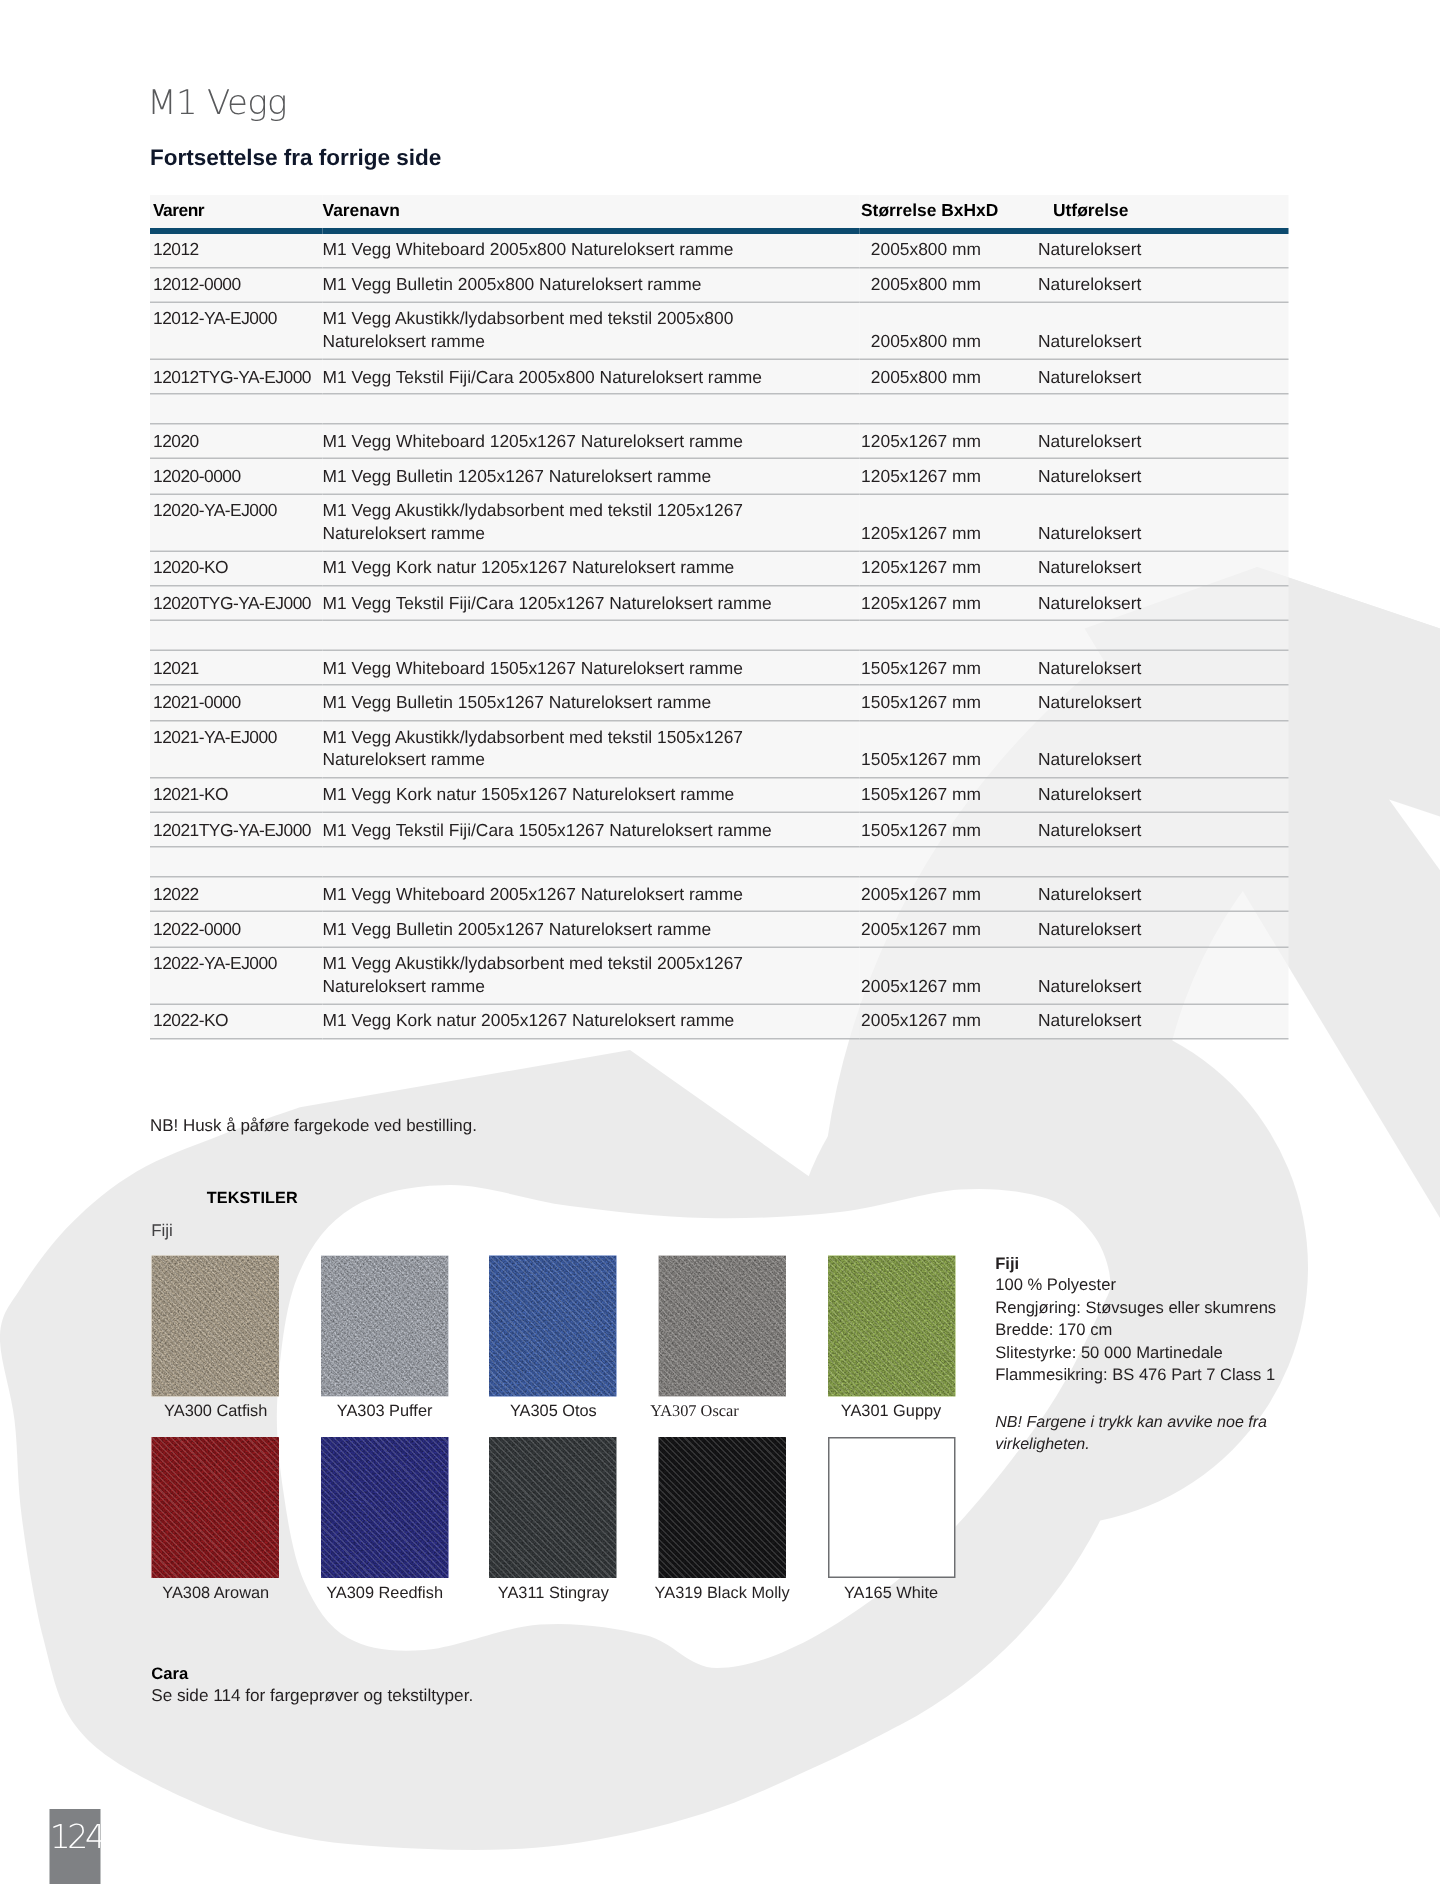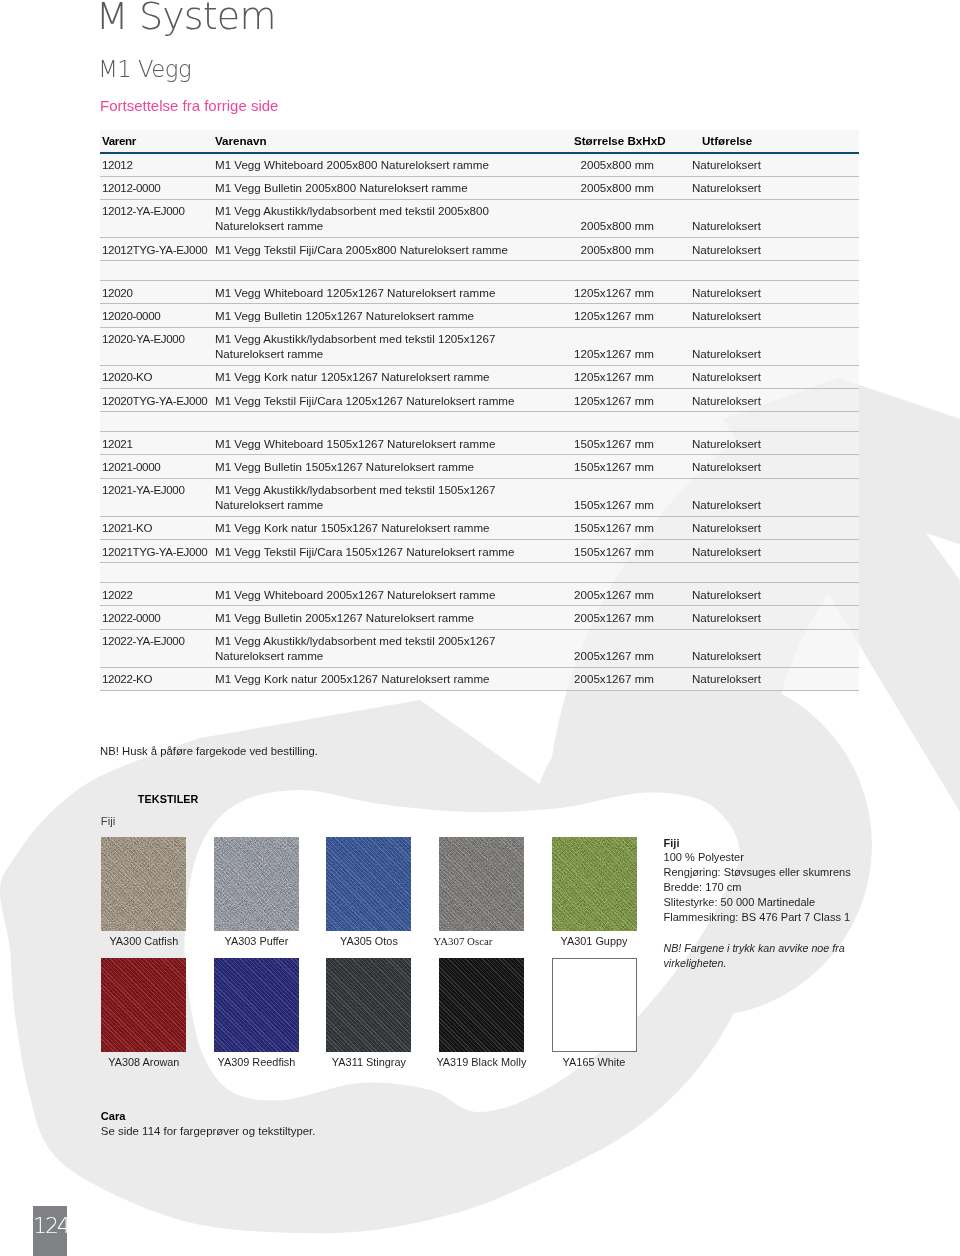--- a/index.html
+++ b/index.html
@@ -12,40 +12,40 @@
   #bgwm{position:absolute;left:0;top:0;width:960px;height:1256px;z-index:0;fill:#ebebeb;}
   .content{position:absolute;left:0;top:0;width:960px;height:1256px;z-index:2;}
 
   
   .h-main{position:absolute;left:95.8px;top:1.6px;font-size:38px;font-weight:200;
           font-family:"DejaVu Sans",sans-serif;
           color:#58595b;line-height:28.5px;letter-spacing:-0.85px;}
   .h-sub{position:absolute;left:98.2px;top:61.4px;font-size:22.7px;font-weight:200;
          font-family:"DejaVu Sans",sans-serif;
          color:#58595b;line-height:17.7px;letter-spacing:-0.45px;}
-  .h-note{position:absolute;left:100px;top:100px;font-size:15.0px;font-weight:400;
-          color:#ec4899;line-height:11px;}
+  .h-note{position:absolute;left:100px;top:100px;font-size:15.0px;font-weight:700;
+          color:#0f172a;line-height:11px;}
 
   
   .tbl{position:absolute;left:100px;top:130px;width:759px;
        border-collapse:collapse;table-layout:fixed;font-size:11.6px;color:#231f20;}
   .tbl td,.tbl th{padding:0;vertical-align:top;background:rgba(244,244,244,0.70);
                   line-height:15px;white-space:nowrap;}
   .tbl th{font-weight:700;font-size:11.6px;text-align:left;color:#000;
           padding:3px 0 3.5px 0;}
   th.c3{text-align:left;padding-right:0 !important;padding-left:1px !important;}
   th.c4{padding-left:12px !important;}
   th.c3{text-align:left;margin-left:12px;}
   .tbl td{padding:3.6px 0 3.6px 0;}
   .c1{width:115px;padding-left:2px !important;letter-spacing:-0.35px;}
   .c2{width:358px;}
   .c3{width:117px;text-align:right;padding-right:36px !important;}
   .c4{width:169px;padding-left:2px !important;}
   .rowline{border-bottom:1px solid #bcbec0;}
-  .thline{border-bottom:2px solid #0c4a6e;}
+  .thline{border-bottom:4px solid #0c4a6e;}
   .spacer td{height:20px;background:rgba(244,244,244,0.70);padding:0;border-bottom:1px solid #bcbec0;}
 
   
   .nb1{position:absolute;left:100px;top:746px;font-size:11.3px;color:#231f20;line-height:10px;}
   .tex-title{position:absolute;left:100.8px;top:795.4px;font-size:10.8px;font-weight:700;color:#000;letter-spacing:0.08px;line-height:8px;margin-left:37px;}
   .tex-sub{position:absolute;left:100.8px;top:816.8px;font-size:11.3px;color:#414042;line-height:9px;}
 
   .sw{position:absolute;width:85px;height:94px;overflow:hidden;}
   .sw svg{position:absolute;left:0;top:0;display:block;}
   .sw .diag{position:absolute;left:0;top:0;right:0;bottom:0;opacity:.30;
@@ -78,21 +78,20 @@
         <path fill="#fff" d="M 838 378 A 502 502 0 0 0 546 830 L 800 905 A 310 310 0 0 1 952 492 L 960 419 Z"></path>
         <path fill="#fff" d="M 838 378 L 960 419 L 960 812 L 723 419 Z"></path>
         <path fill="#000" d="M 926 533 L 962 545 L 962 583 Z"></path>
         <path fill="#000" d="M 185.0 930.0 C 183.5 953.8 186.0 974.2 189.0 995.0 C 192.0 1015.8 195.8 1038.8 203.0 1055.0 C 210.2 1071.2 218.7 1084.5 232.0 1092.0 C 245.3 1099.5 261.7 1101.5 283.0 1100.0 C 304.3 1098.5 335.5 1084.7 360.0 1083.0 C 384.5 1081.3 410.3 1085.2 430.0 1090.0 C 449.7 1094.8 458.8 1112.0 478.0 1112.0 C 497.2 1112.0 520.5 1103.7 545.0 1090.0 C 569.5 1076.3 600.0 1054.2 625.0 1030.0 C 650.0 1005.8 677.0 970.8 695.0 945.0 C 713.0 919.2 725.5 890.5 733.0 875.0 C 740.5 859.5 740.8 860.8 740.0 852.0 C 739.2 843.2 735.0 830.8 728.0 822.0 C 721.0 813.2 712.7 803.8 698.0 799.0 C 683.3 794.2 663.0 791.5 640.0 793.0 C 617.0 794.5 588.3 804.8 560.0 808.0 C 531.7 811.2 500.0 812.7 470.0 812.0 C 440.0 811.3 408.3 807.7 380.0 804.0 C 351.7 800.3 324.2 789.8 300.0 790.0 C 275.8 790.2 252.0 794.7 235.0 805.0 C 218.0 815.3 206.3 831.2 198.0 852.0 C 189.7 872.8 186.5 906.2 185.0 930.0 Z"></path>
       </mask>
     </defs>
     <rect width="960" height="1256" mask="url(#wmmask)"></rect>
   </svg>
   <div class="content">
 
-    <div class="h-main">M System</div>
     <div class="h-sub">M1 Vegg</div>
     <div class="h-note">Fortsettelse fra forrige side</div>
 
     <table class="tbl">
       <thead>
         <tr>
           <th class="c1 thline">Varenr</th>
           <th class="c2 thline">Varenavn</th>
           <th class="c3 thline">Størrelse BxHxD</th>
           <th class="c4 thline">Utførelse</th>

